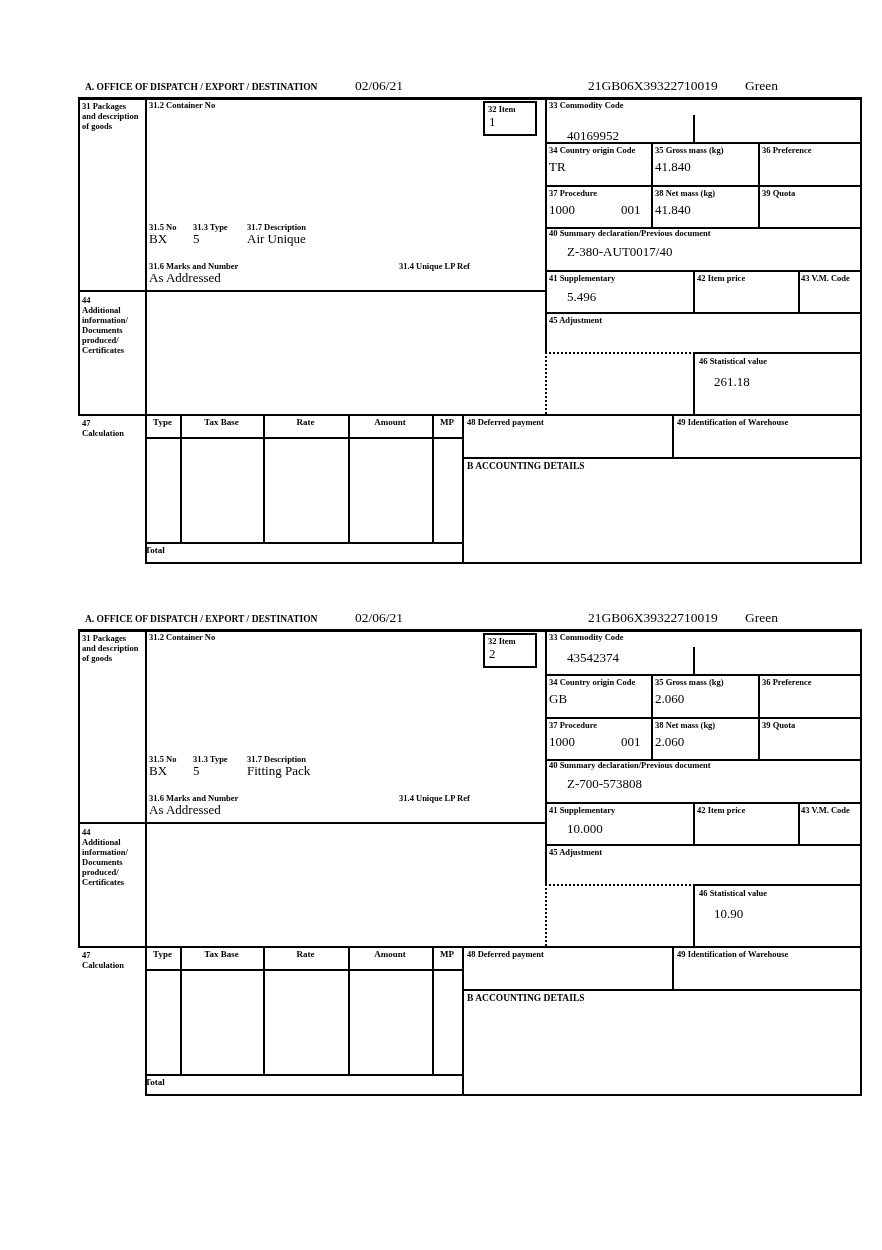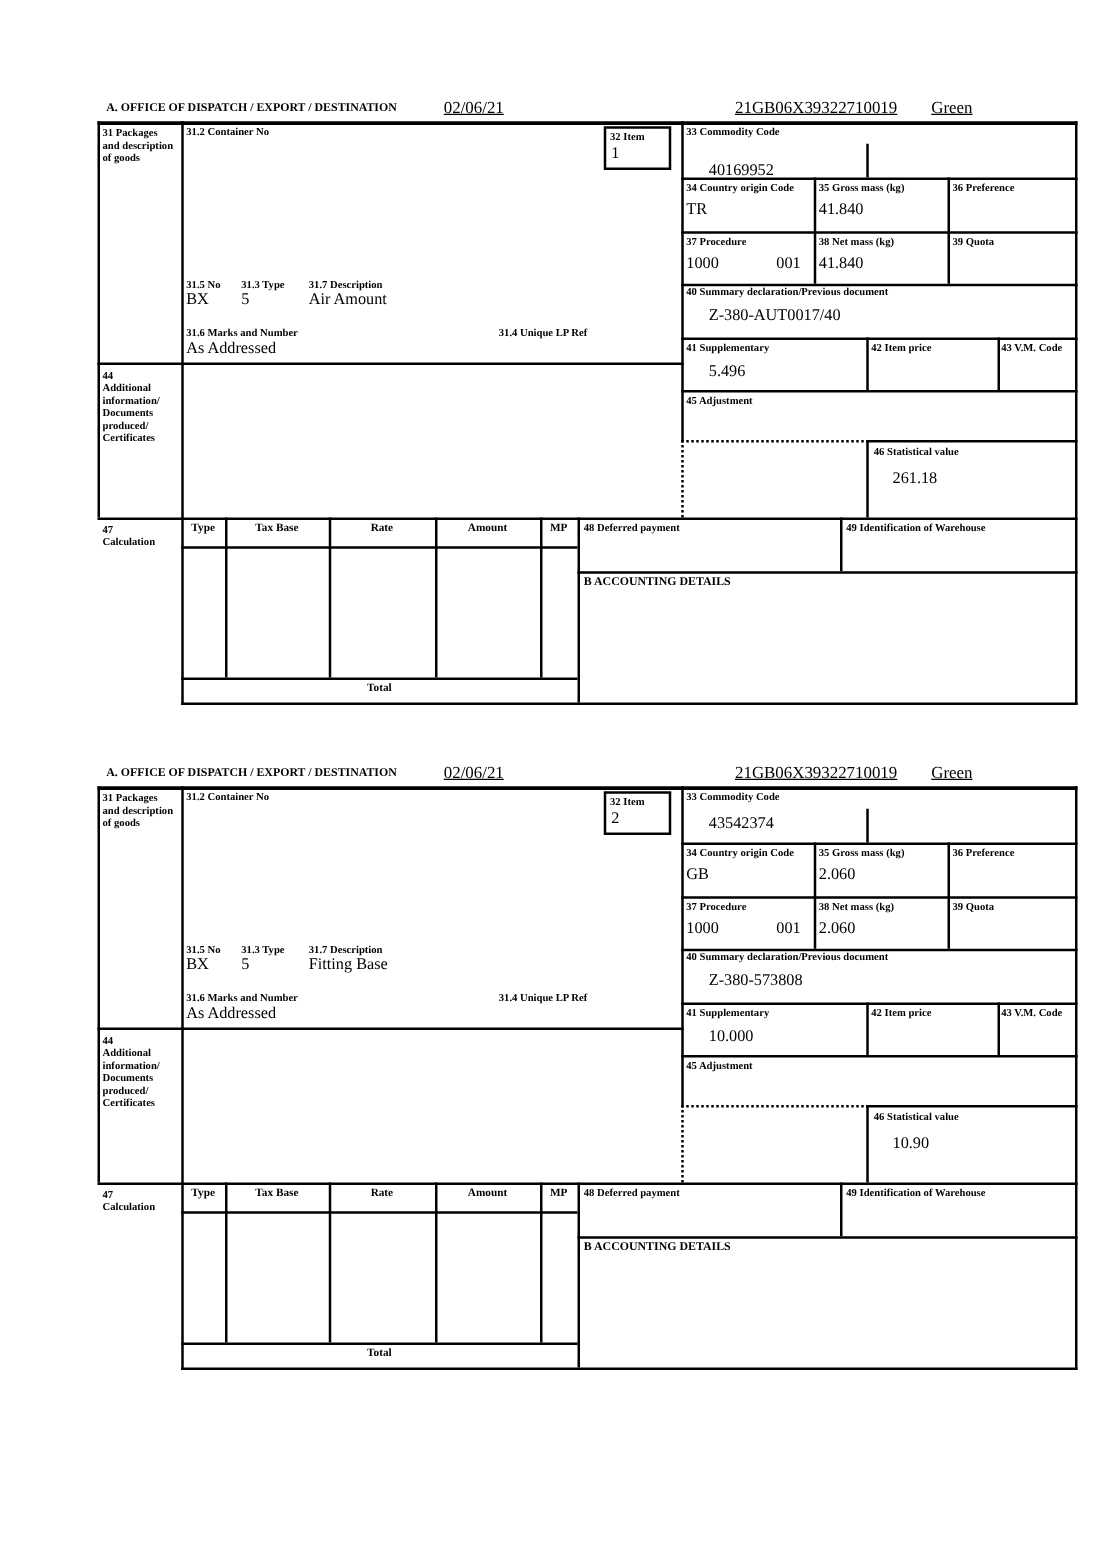--- a/index.html
+++ b/index.html
@@ -1,33 +1,33 @@
 <!DOCTYPE html>
 <html><head>
 <meta charset="utf-8">
 <style>
   html,body{margin:0;padding:0;background:#fff;}
   .page{position:relative;width:882px;height:1250px;background:#fff;overflow:hidden;
         font-family:"Liberation Serif",serif;color:#000;}
   .sad-block{position:absolute;left:78px;width:784px;height:488px;}
   .hdr{position:absolute;left:0;top:0;width:784px;height:19px;}
   .hdr-a{position:absolute;font:bold 9.5px "Liberation Serif",serif;top:4px;}
-  .hdr-val{position:absolute;font:13.5px "Liberation Serif",serif;top:0;text-decoration:underline;}
+  .hdr-val{position:absolute;font:13.5px "Liberation Serif",serif;top:0;}
   .grid{position:absolute;left:0;top:19px;width:784px;height:467px;}
   .ln-h{position:absolute;background:#000;height:2px;}
   .ln-h.thick{height:3px;}
   .ln-v{position:absolute;background:#000;width:2px;}
   .ln-h-dot{position:absolute;height:0;border-top:2px dotted #000;}
   .ln-v-dot{position:absolute;width:0;border-left:2px dotted #000;}
   .lbl{position:absolute;font:bold 8.5px "Liberation Serif",serif;line-height:1.18;white-space:pre-line;}
   .lbl .blk{display:block;}
   .val{position:absolute;font:13px "Liberation Serif",serif;white-space:pre;}
   .th{position:absolute;top:320px;font:bold 9px "Liberation Serif",serif;text-align:center;}
   .bbox{position:absolute;border:2px solid #000;}
-  .total{position:absolute;left:67px;top:448px;width:317px;text-align:center;
+  .total{position:absolute;left:67px;top:448px;width:317px;
          font:bold 9px "Liberation Serif",serif;}
 </style>
 </head>
 <body>
 
 <div class="page">
   <div id="sections">
   <section class="sad-block" style="top: 78px;">
     <div class="hdr">
       <span class="hdr-a" style="left:7px">A.  OFFICE OF DISPATCH / EXPORT / DESTINATION</span>
@@ -93,21 +93,21 @@
       <div class="lbl" style="left:577px;top:91px">38 Net mass (kg)</div>
       <div class="val" style="left:577px;top:105px">41.840</div>
       <div class="lbl" style="left:684px;top:91px">39 Quota</div>
       <div class="val" style="left:684px;top:105px"></div>
 
       <div class="lbl" style="left:71px;top:125px">31.5 No</div>
       <div class="lbl" style="left:115px;top:125px">31.3 Type</div>
       <div class="lbl" style="left:169px;top:125px">31.7 Description</div>
       <div class="val" style="left:71px;top:134px">BX</div>
       <div class="val" style="left:115px;top:134px">5</div>
-      <div class="val" style="left:169px;top:134px">Air Amount</div>
+      <div class="val" style="left:169px;top:134px">Air Unique</div>
       <div class="lbl" style="left:71px;top:164px">31.6 Marks and Number</div>
       <div class="val" style="left:71px;top:173px">As Addressed</div>
       <div class="lbl" style="left:321px;top:164px">31.4 Unique LP Ref</div>
       <div class="val" style="left:321px;top:173px"></div>
 
       <div class="lbl" style="left:471px;top:131px">40 Summary declaration/Previous document</div>
       <div class="val" style="left:489px;top:147px">Z-380-AUT0017/40</div>
       <div class="lbl" style="left:471px;top:176px">41 Supplementary</div>
       <div class="val" style="left:489px;top:192px">5.496</div>
       <div class="lbl" style="left:619px;top:176px">42 Item price</div>
@@ -200,28 +200,28 @@
       <div class="lbl" style="left:577px;top:91px">38 Net mass (kg)</div>
       <div class="val" style="left:577px;top:105px">2.060</div>
       <div class="lbl" style="left:684px;top:91px">39 Quota</div>
       <div class="val" style="left:684px;top:105px"></div>
 
       <div class="lbl" style="left:71px;top:125px">31.5 No</div>
       <div class="lbl" style="left:115px;top:125px">31.3 Type</div>
       <div class="lbl" style="left:169px;top:125px">31.7 Description</div>
       <div class="val" style="left:71px;top:134px">BX</div>
       <div class="val" style="left:115px;top:134px">5</div>
-      <div class="val" style="left:169px;top:134px">Fitting Base</div>
+      <div class="val" style="left:169px;top:134px">Fitting Pack</div>
       <div class="lbl" style="left:71px;top:164px">31.6 Marks and Number</div>
       <div class="val" style="left:71px;top:173px">As Addressed</div>
       <div class="lbl" style="left:321px;top:164px">31.4 Unique LP Ref</div>
       <div class="val" style="left:321px;top:173px"></div>
 
       <div class="lbl" style="left:471px;top:131px">40 Summary declaration/Previous document</div>
-      <div class="val" style="left:489px;top:147px">Z-380-573808</div>
+      <div class="val" style="left:489px;top:147px">Z-700-573808</div>
       <div class="lbl" style="left:471px;top:176px">41 Supplementary</div>
       <div class="val" style="left:489px;top:192px">10.000</div>
       <div class="lbl" style="left:619px;top:176px">42 Item price</div>
       <div class="val" style="left:619px;top:192px"></div>
       <div class="lbl" style="left:723px;top:176px">43 V.M. Code</div>
       <div class="val" style="left:723px;top:192px"></div>
 
       <div class="lbl" style="left:4px;top:198px;width:62px"><span class="blk">44</span><span>Additional information/ Documents produced/ Certificates</span></div>
       <div class="lbl" style="left:471px;top:218px">45 Adjustment</div>
       <div class="val" style="left:489px;top:232px"></div>

